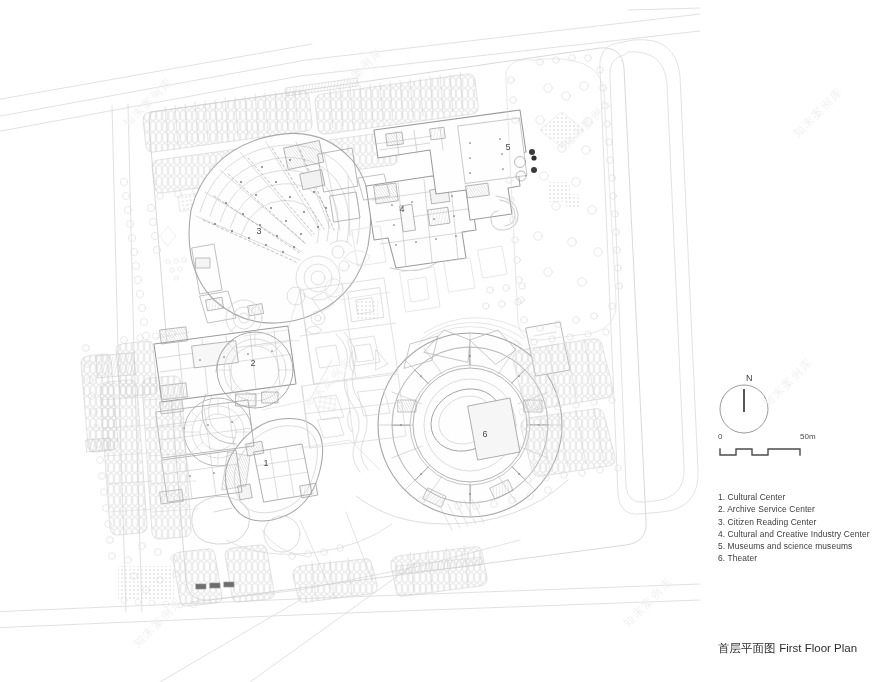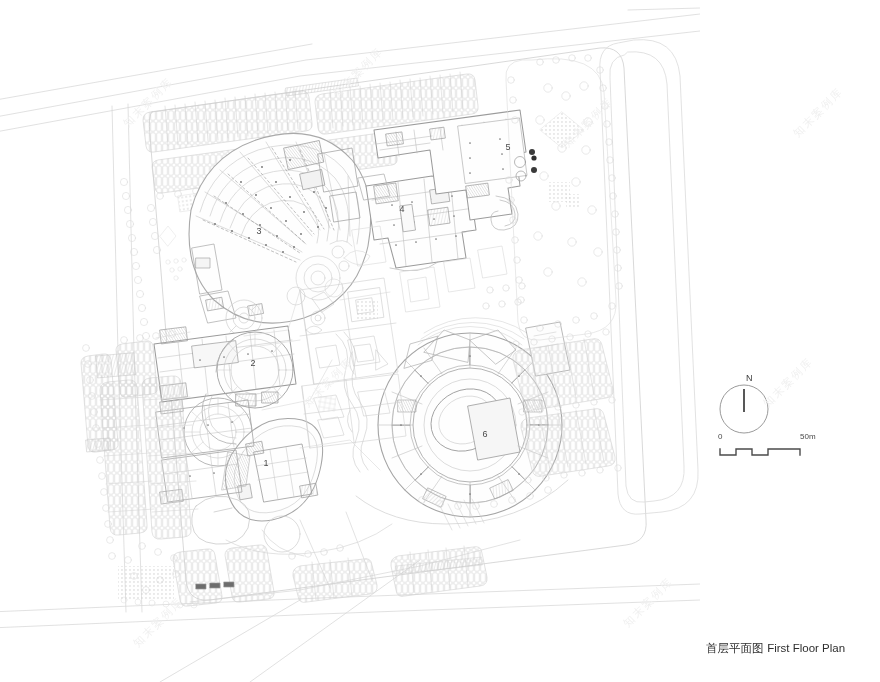--- a/index.html
+++ b/index.html
@@ -24,21 +24,21 @@
   #scalebar .s50{position:absolute;left:62px;top:0px;font-size:8px;color:#4a4a4a;padding-left:20px;}
   #scalebar svg{position:absolute;left:0;top:13px;}
 
   #legend{position:absolute;left:18px;top:480px;width:160px;}
   #legend .zh{font-size:8.6px;line-height:12.4px;color:#3c3c3c;
               font-family:"DejaVu Sans","Liberation Sans",sans-serif;letter-spacing:.2px;}
   #legend .gap{height:11px;}
   #legend .en{font-size:8.4px;line-height:12.3px;color:#3c3c3c;letter-spacing:.1px;}
   #legend .row{white-space:nowrap;}
 
-  #title{position:absolute;left:6px;top:641px;font-size:11.5px;color:#2e2e2e;
+  #title{position:absolute;left:18px;top:641px;font-size:11.5px;color:#2e2e2e;
          font-family:"DejaVu Sans","Liberation Sans",sans-serif;white-space:nowrap;}
   #title .en{font-family:"Liberation Sans",sans-serif;}
 
   
   .wm{position:absolute;color:#f0f0f0;font-size:11px;letter-spacing:2px;
       transform:rotate(-45deg);transform-origin:0 0;white-space:nowrap;
       font-family:"DejaVu Sans",sans-serif;pointer-events:none;}
 </style>
 </head>
 <body>
@@ -865,20 +865,28 @@
       <span class="s50">50m</span>
       <svg width="100" height="14" viewBox="0 0 100 14" xmlns="http://www.w3.org/2000/svg">
         <g stroke="#4b4b4b" stroke-width="1.4" fill="none" stroke-linecap="square">
           <path d="M 2 4 L 2 10 L 18 10 L 18 4 L 34 4 L 34 10 L 50 10 L 50 4 L 82 4 L 82 10"></path>
         </g>
       </svg>
     </div>
 
     <div id="legend">
       <div class="gap"></div>
+      <div class="en">
+        <div class="row">1. Cultural Center</div>
+        <div class="row">2. Archive Service Center</div>
+        <div class="row">3. Citizen Reading Center</div>
+        <div class="row">4. Cultural and Creative Industry Center</div>
+        <div class="row">5. Museums and science museums</div>
+        <div class="row">6. Theater</div>
+      </div>
     </div>
 
     <div id="title">
       <span>首层平面图</span><span>&nbsp;</span><span class="en">First Floor Plan</span>
     </div>
 
   </div>
 
   <div id="wm-layer">
       <div class="wm" style="left: 120px; top: 120px;">知末案例库</div>

